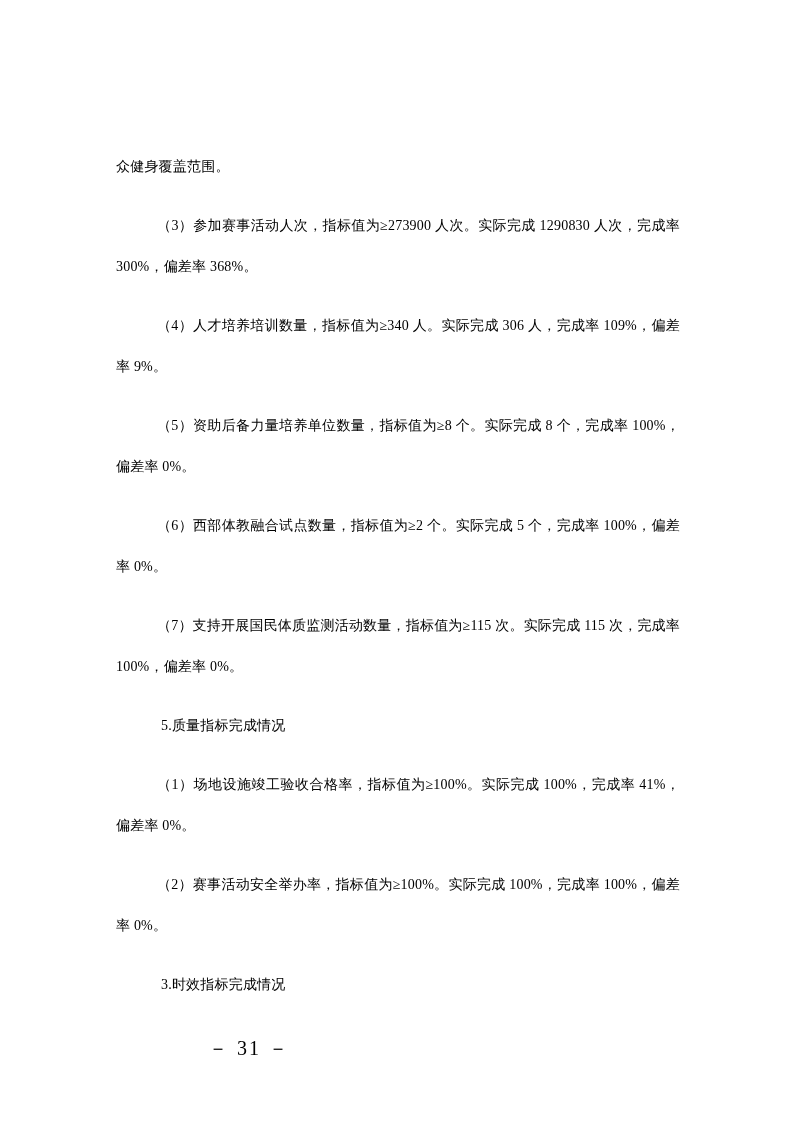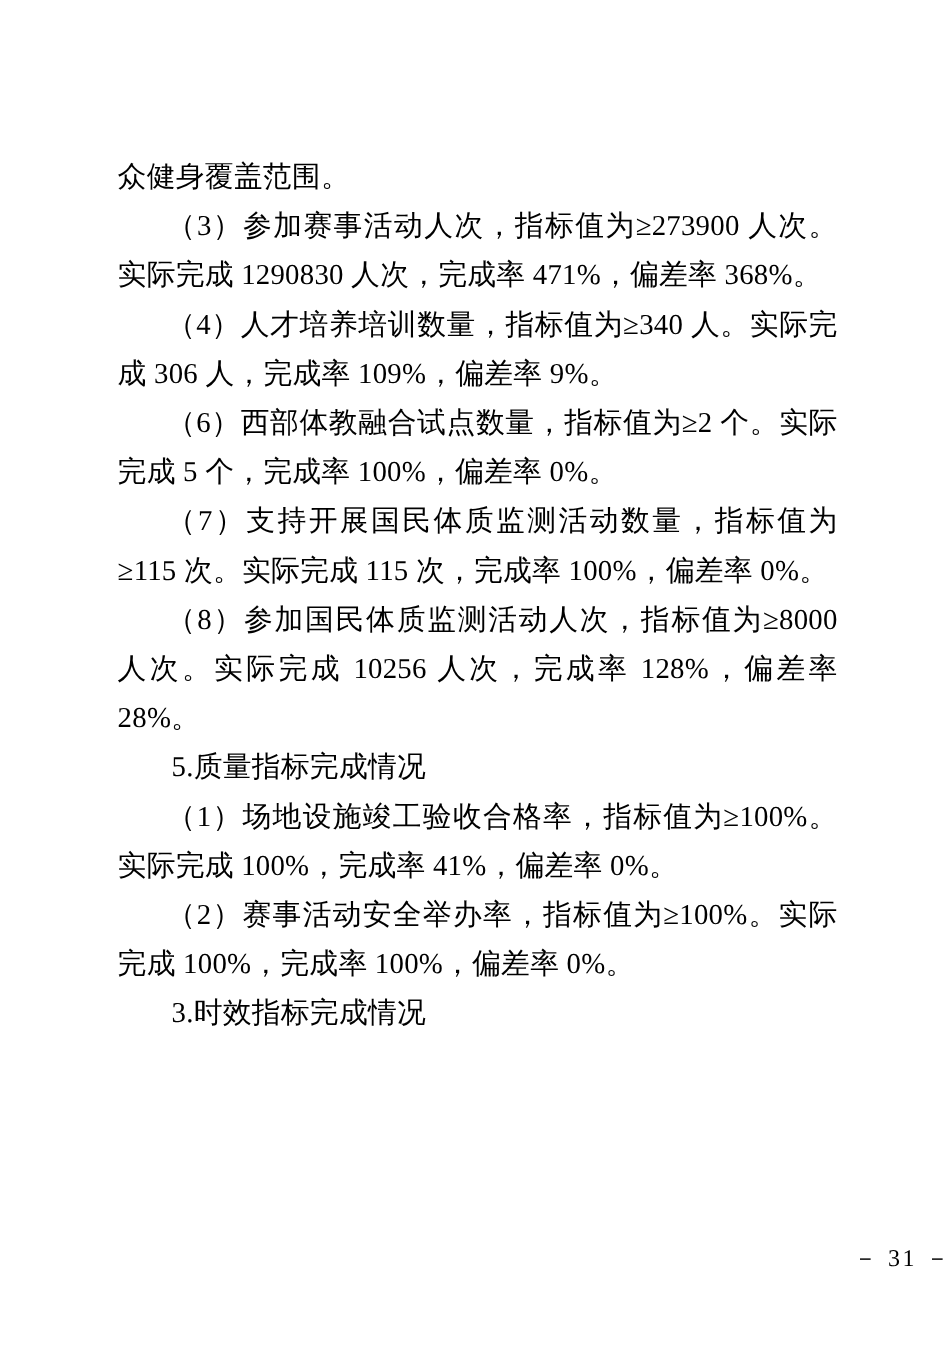--- a/index.html
+++ b/index.html
@@ -23,60 +23,60 @@
     height: 1122px;
     background: #ffffff;
   }
   .content {
     position: absolute;
     left: 98px;
     top: 128px;
     width: 600px;
   }
   .para {
-    font-size: 24px;
+    font-size: 14px;
     line-height: 41px;
     text-align: justify;
     text-justify: inter-ideograph;
     letter-spacing: 0.2px;
-    margin: 0;
+    margin: 18px;
     white-space: pre-wrap;
   }
   .indent-1 {
     text-indent: 41px;
   }
   .indent-2 {
     text-indent: 45px;
   }
   .no-indent {
     text-indent: 0;
   }
   .page-number {
     position: absolute;
     left: 0;
     top: 1035px;
     width: 793px;
-    text-align: right;
+    text-align: left;
     font-size: 20px;
     font-family: "Liberation Serif", "DejaVu Serif", serif;
     letter-spacing: 2px;
     padding-left: 208px;
     box-sizing: border-box;
   }
 </style>
 </head>
 <body>
 
 <div class="page">
   <div class="content">
     <p class="para no-indent">众健身覆盖范围。</p>
-    <p class="para indent-1">（3）参加赛事活动人次，指标值为≥273900 人次。实际完成 1290830 人次，完成率 471%，偏差率 368%。</p>
+    <p class="para indent-1">（3）参加赛事活动人次，指标值为≥273900 人次。实际完成 1290830 人次，完成率 300%，偏差率 368%。</p>
     <p class="para indent-1">（4）人才培养培训数量，指标值为≥340 人。实际完成 306 人，完成率 109%，偏差率 9%。</p>
+    <p class="para indent-1">（5）资助后备力量培养单位数量，指标值为≥8 个。实际完成 8 个，完成率 100%，偏差率 0%。</p>
     <p class="para indent-1">（6）西部体教融合试点数量，指标值为≥2 个。实际完成 5 个，完成率 100%，偏差率 0%。</p>
     <p class="para indent-1">（7）支持开展国民体质监测活动数量，指标值为≥115 次。实际完成 115 次，完成率 100%，偏差率 0%。</p>
-    <p class="para indent-1">（8）参加国民体质监测活动人次，指标值为≥8000 人次。实际完成 10256 人次，完成率 128%，偏差率 28%。</p>
     <p class="para indent-2">5.质量指标完成情况</p>
     <p class="para indent-1">（1）场地设施竣工验收合格率，指标值为≥100%。实际完成 100%，完成率 41%，偏差率 0%。</p>
     <p class="para indent-1">（2）赛事活动安全举办率，指标值为≥100%。实际完成 100%，完成率 100%，偏差率 0%。</p>
     <p class="para indent-2">3.时效指标完成情况</p>
   </div>
   <div class="page-number">－ 31 －</div>
 </div>
 
 </body></html>

